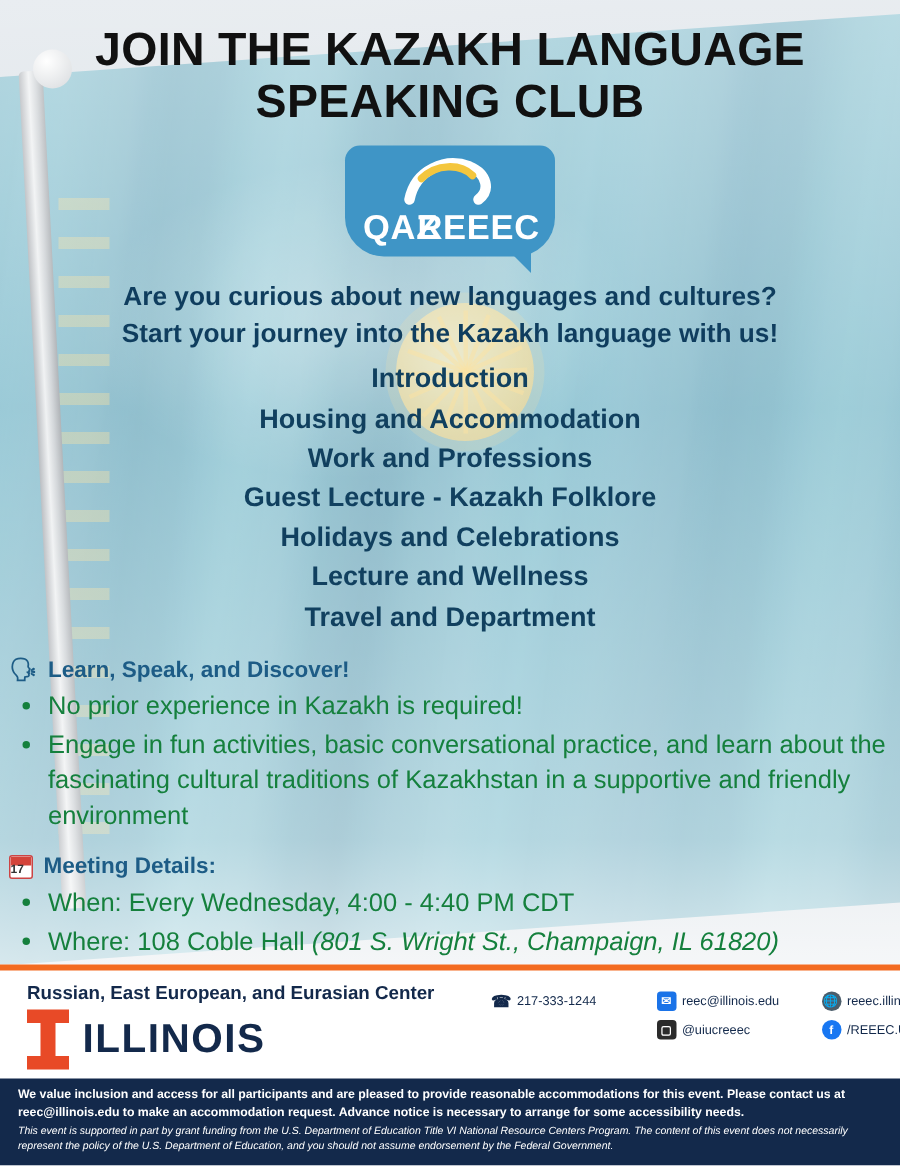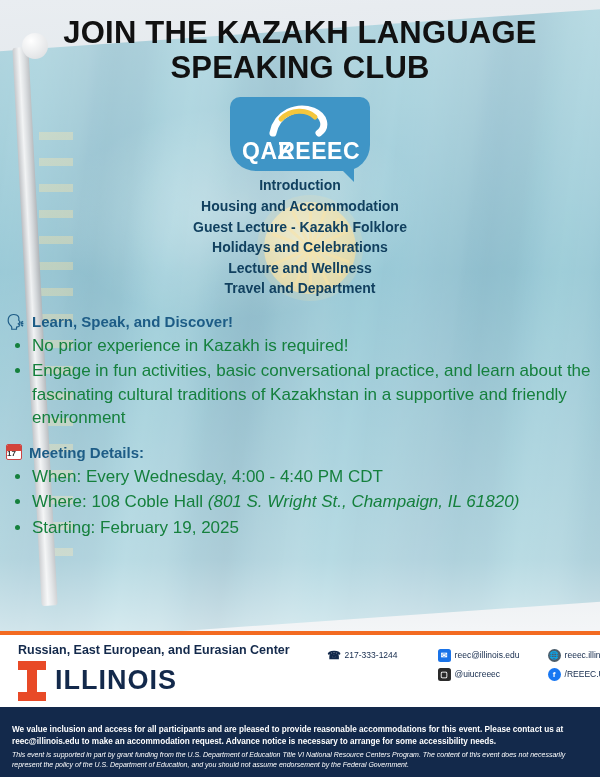--- a/index.html
+++ b/index.html
@@ -130,21 +130,21 @@
   .plan-title {
     margin-top: 16px;
     text-align: center;
     font-size: 20px;
     font-weight: 800;
     color: #2e6da4;
   }
   .plan-list {
     margin-top: 4px;
     text-align: center;
-    font-size: 14px;
+    font-size: 18px;
     font-weight: 700;
     color: #11405f;
     line-height: 1.47;
     list-style: none;
   }
 
   .section { margin-top: 14px; }
   .section-head {
     display: flex; align-items: center; gap: 7px;
     font-size: 15px; font-weight: 800; color: #1d5c86;
@@ -209,21 +209,21 @@
     display: flex; align-items: center; justify-content: center;
     color: #fff; font-size: 8px; font-weight: 700; flex: 0 0 auto;
   }
   .ic.phone { background: none; color: #13294b; font-size: 11px; }
   .ic.mail { background: #1a73e8; }
   .ic.globe { background: #4b5d6b; border-radius: 50%; }
   .ic.insta { background: #2b2b2b; }
   .ic.fb { background: #1877f2; border-radius: 50%; }
 
   .disclaimer {
-    background: #13294b; color: #fff; padding: 17px 12px 7px;
+    background: #13294b; color: #fff; padding: 5px 12px 7px;
   }
   .disclaimer .d1 { font-size: 8.2px; font-weight: 700; line-height: 1.45; }
   .disclaimer .d2 { font-size: 7px; font-style: italic; line-height: 1.4; margin-top: 3px; }
 </style>
 </head>
 <body>
 
 <div class="poster">
   <div class="flag">
     <div class="flag-fold"></div>
@@ -256,24 +256,29 @@
           <path d="M6 30 C10 10, 30 2, 46 8 C58 13, 60 24, 52 30" fill="none" stroke="#ffffff" stroke-width="7" stroke-linecap="round"></path>
           <path d="M14 16 C24 6, 40 6, 48 14" fill="none" stroke="#f4c63d" stroke-width="5" stroke-linecap="round"></path>
         </svg>
       </span>
       <span class="qaz">QAZ</span>
       <span class="talk">REEEC</span>
       <span class="bubble-tail"></span>
     </div>
   </div>
 
+  <div class="lead">
+    <div>Are you curious about new languages and cultures?</div>
+    <div>Start your journey into the Kazakh language with us!</div>
+  </div>
 
   <ul class="plan-list">
     <li>Introduction</li>
     <li>Housing and Accommodation</li>
+    <li>Work and Professions</li>
     <li>Guest Lecture - Kazakh Folklore</li>
     <li>Holidays and Celebrations</li>
     <li>Lecture and Wellness</li>
     <li>Travel and Department</li>
   </ul>
 
   <div class="section">
     <div class="section-head">
       <span class="emoji">🗣</span>
       <span>Learn, Speak, and Discover!</span>

